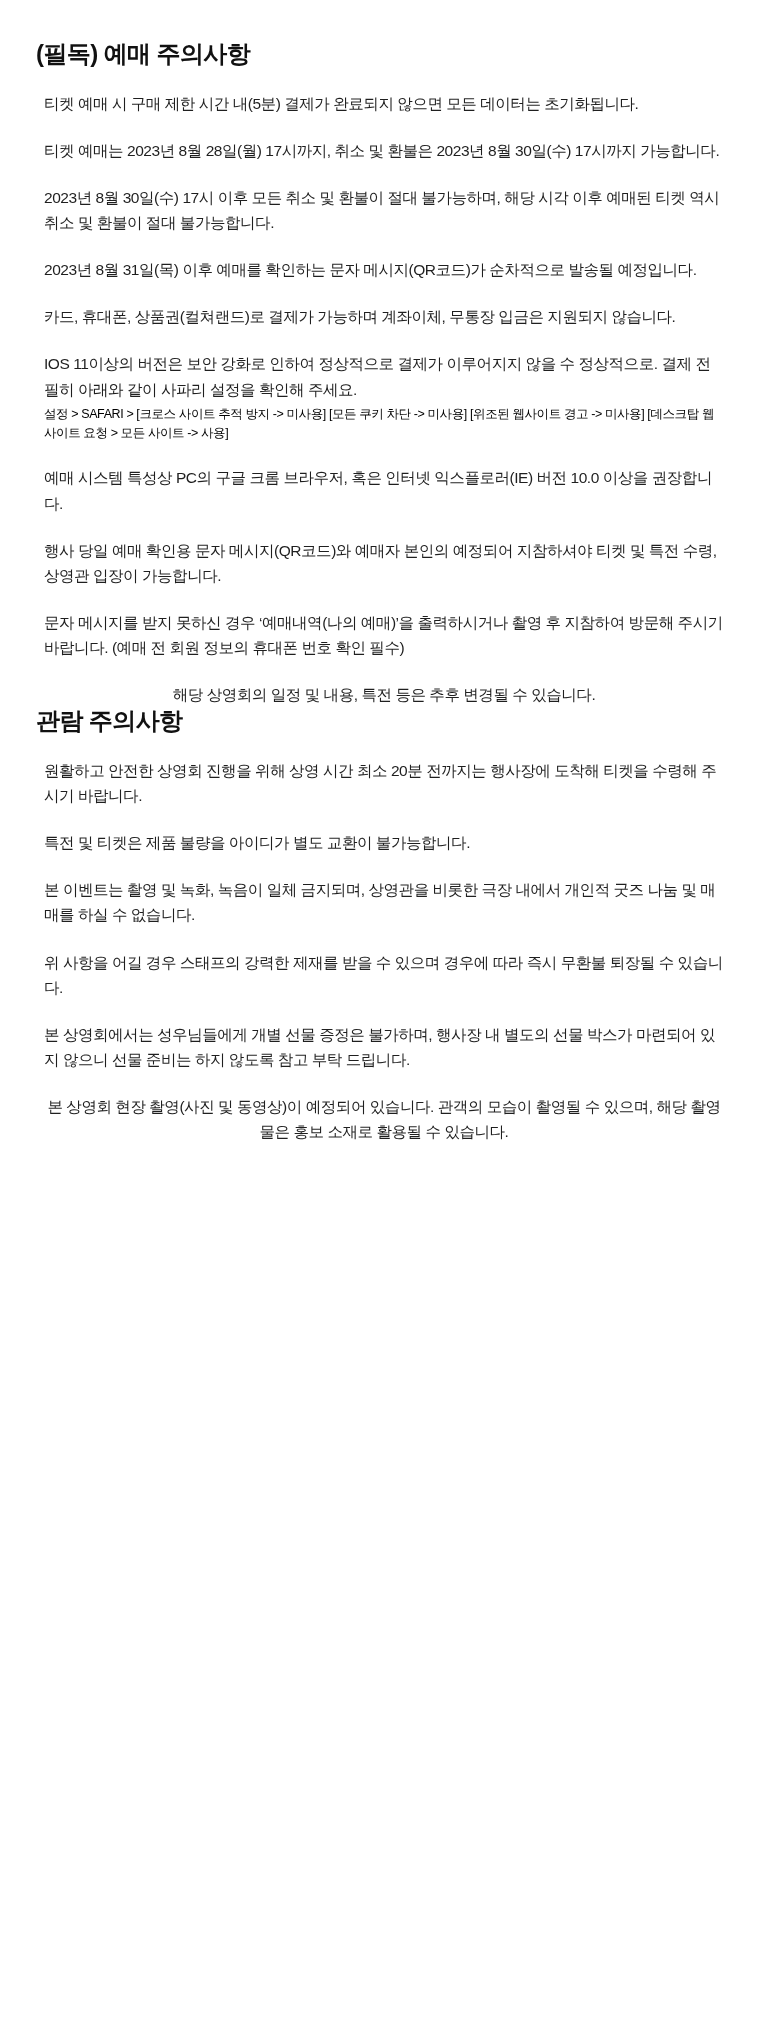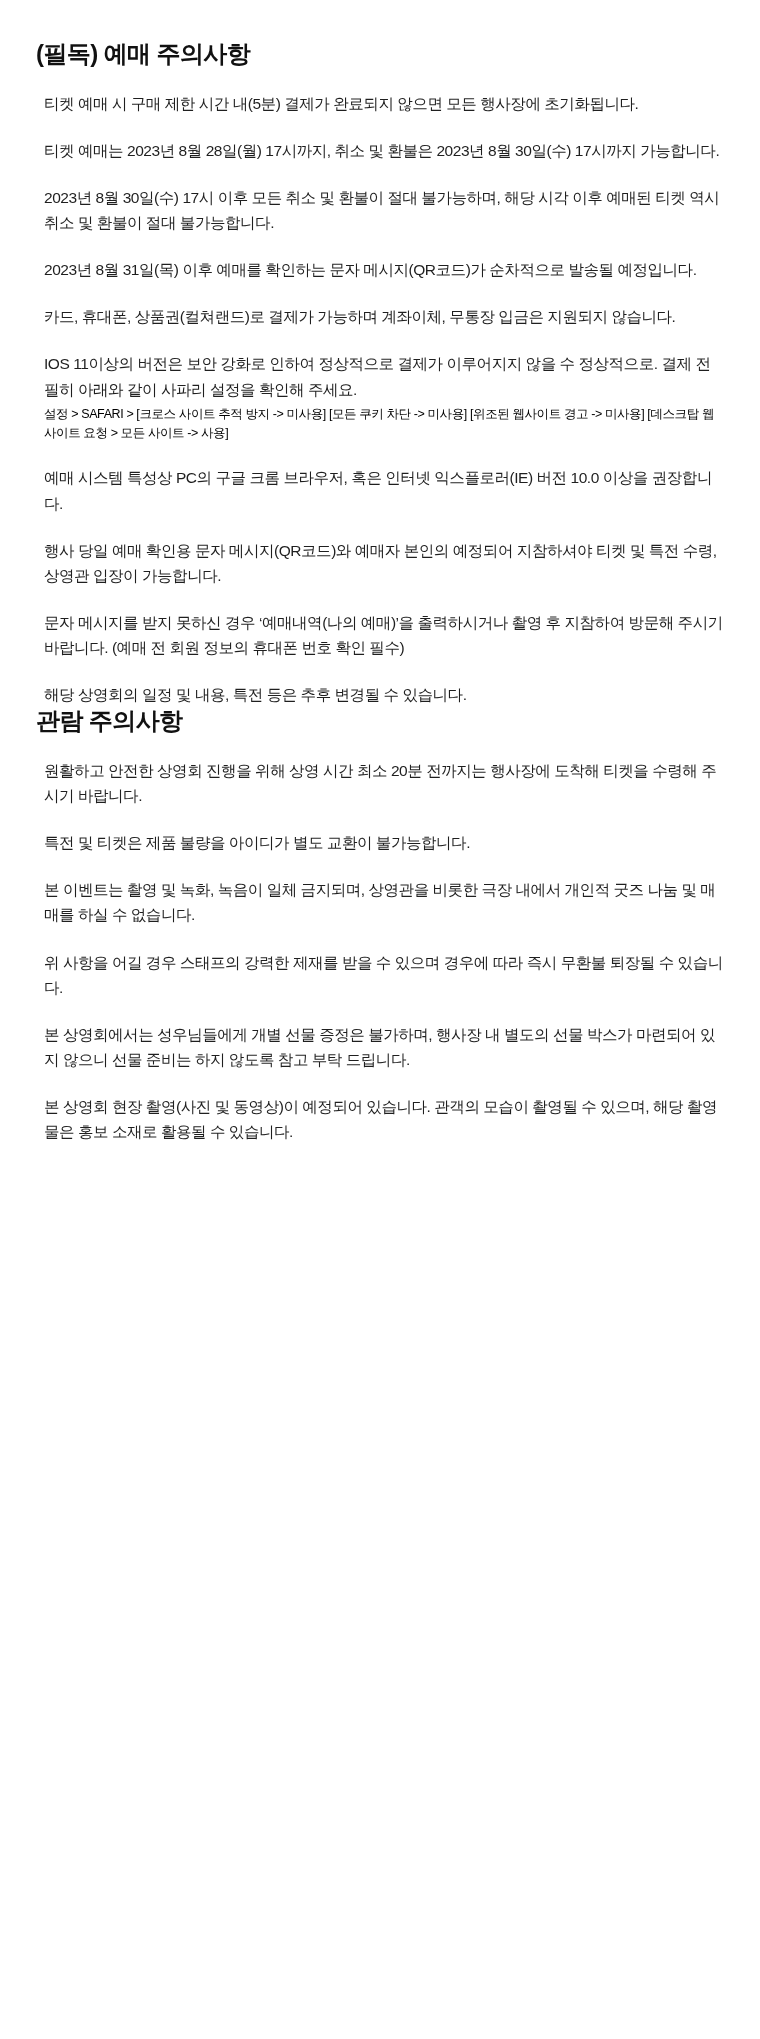--- a/index.html
+++ b/index.html
@@ -37,40 +37,41 @@
   .notice-item {
     font-size: 15.5px;
     line-height: 1.62;
     letter-spacing: -0.45px;
     color: #1f1f1f;
     margin: 0 0 22px 0;
     padding-left: 8px;
   }
   .notice-item:last-child {
     margin-bottom: 0;
+    text-align: center;
   }
   .sub-note {
     display: block;
     font-size: 12.5px;
     line-height: 1.55;
     letter-spacing: -0.4px;
     color: #000000;
     margin-top: 3px;
   }
 </style>
 </head>
 <body>
 
 <div class="page">
 
   <h1 class="section-title">(필독) 예매 주의사항</h1>
 
   <ul class="notice-list">
     <li class="notice-item">
-      <span>티켓 예매 시 구매 제한 시간 내(5분) 결제가 완료되지 않으면 모든 행사장에 초기화됩니다.</span>
+      <span>티켓 예매 시 구매 제한 시간 내(5분) 결제가 완료되지 않으면 모든 데이터는 초기화됩니다.</span>
     </li>
     <li class="notice-item">
       <span>티켓 예매는 2023년 8월 28일(월) 17시까지, 취소 및 환불은 2023년 8월 30일(수) 17시까지 가능합니다.</span>
     </li>
     <li class="notice-item">
       <span>2023년 8월 30일(수) 17시 이후 모든 취소 및 환불이 절대 불가능하며, 해당 시각 이후 예매된 티켓 역시 취소 및 환불이 절대 불가능합니다.</span>
     </li>
     <li class="notice-item">
       <span>2023년 8월 31일(목) 이후 예매를 확인하는 문자 메시지(QR코드)가 순차적으로 발송될 예정입니다.</span>
     </li>

